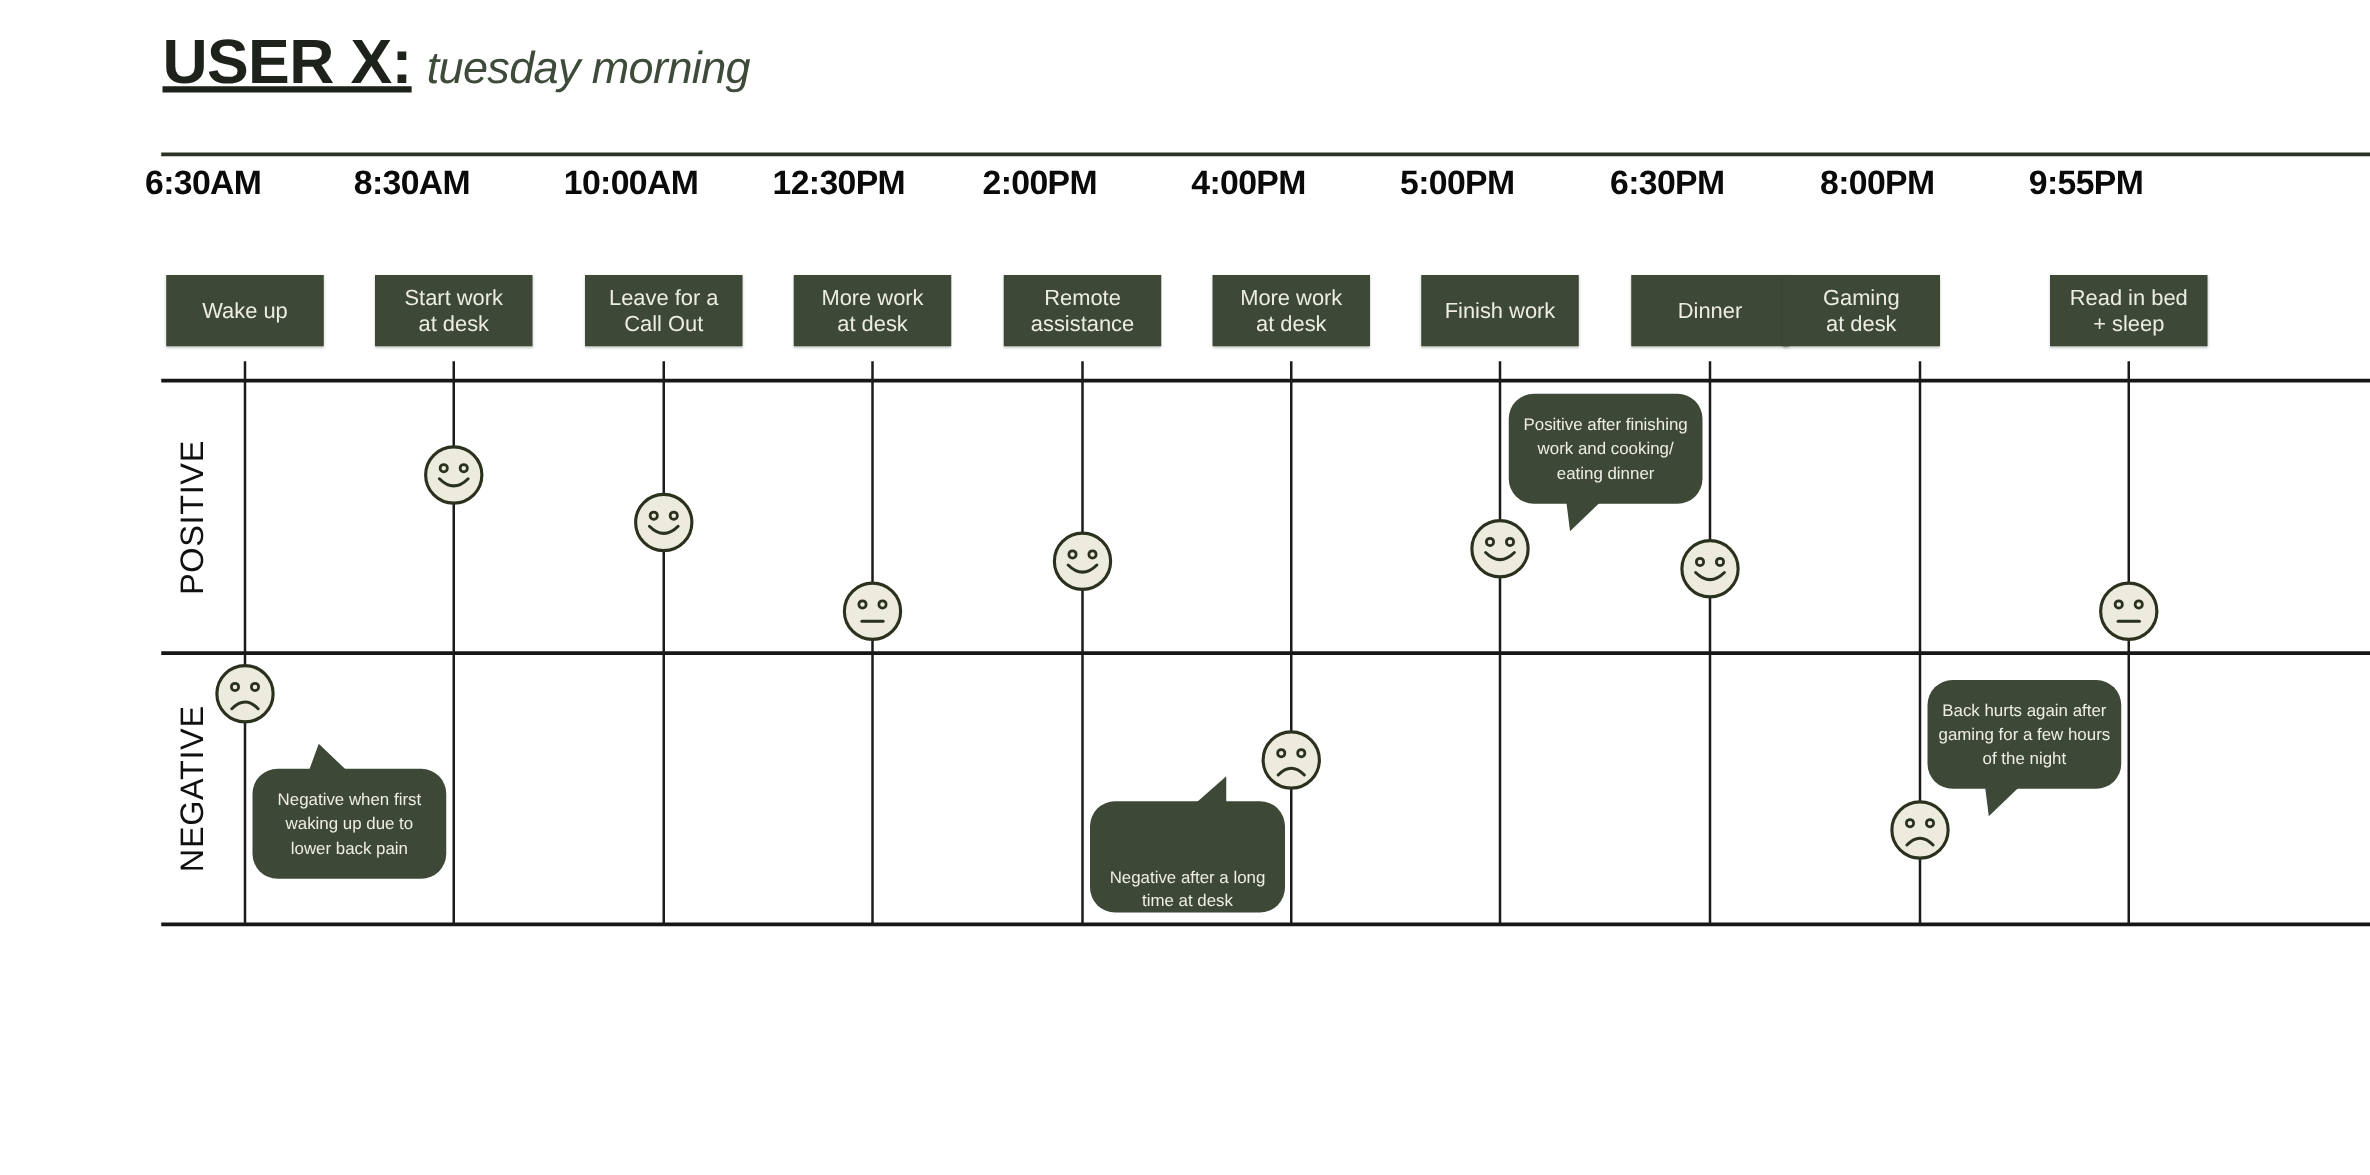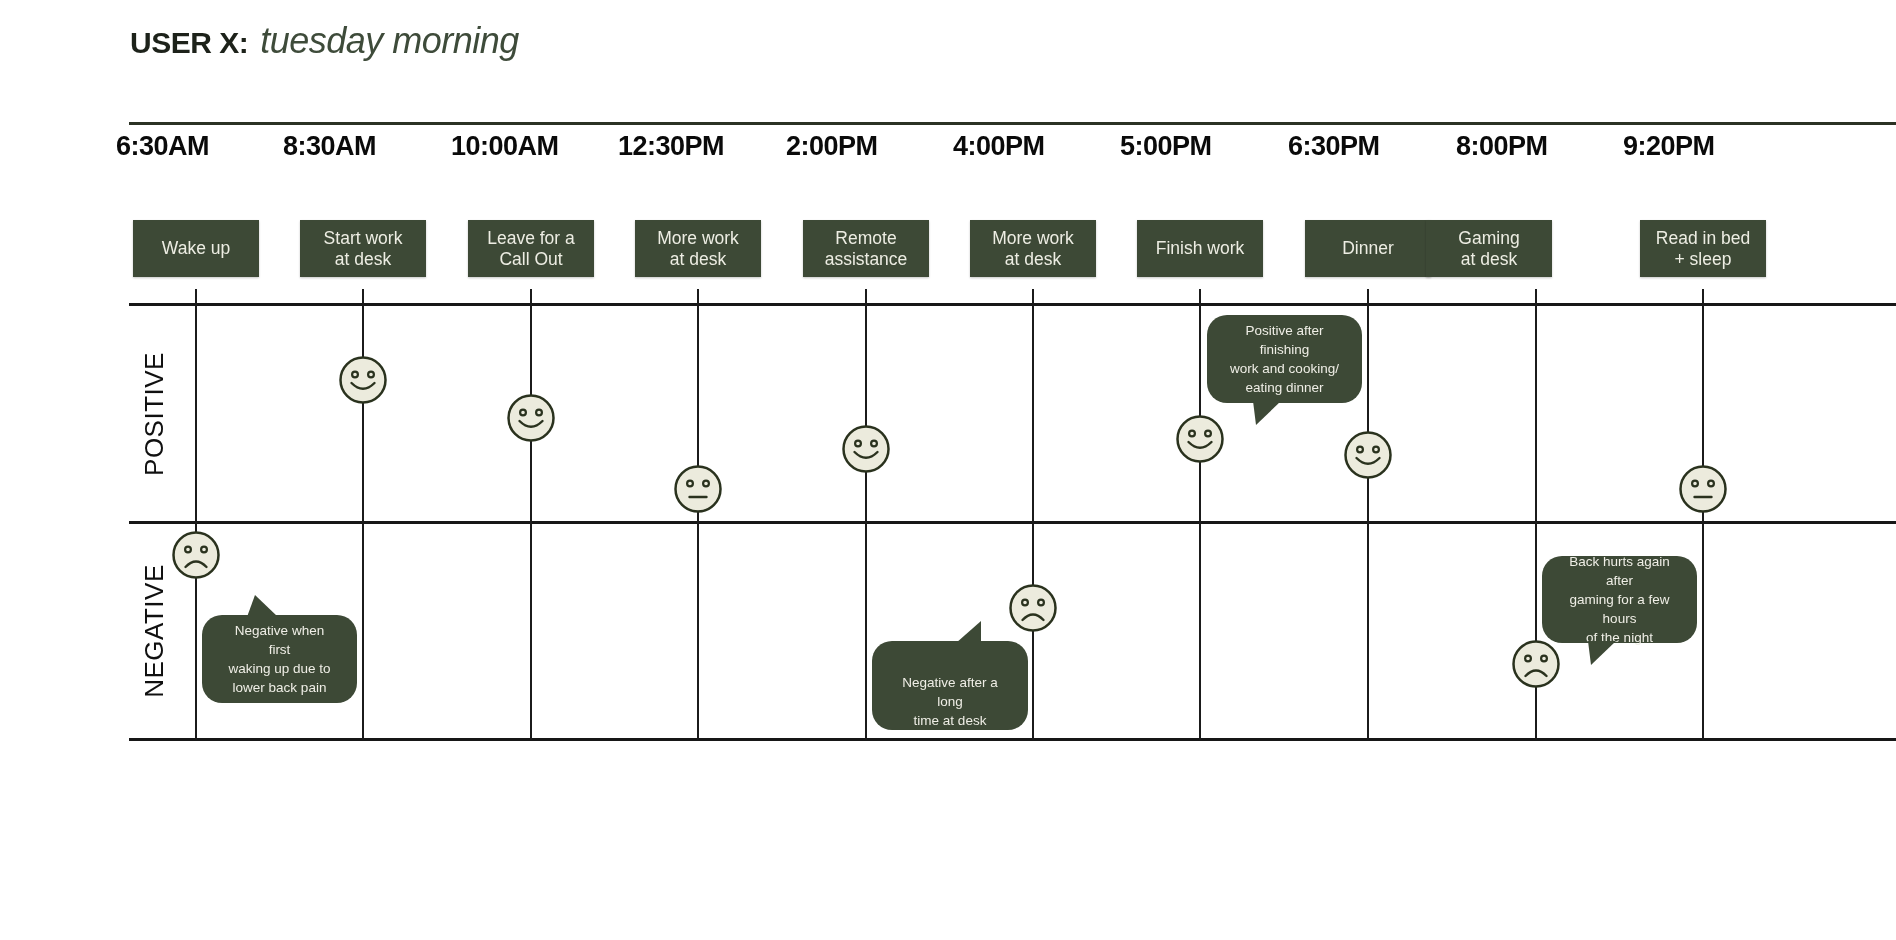--- a/index.html
+++ b/index.html
@@ -2,21 +2,21 @@
 <html><head>
 <meta charset="utf-8">
 <style>
   html,body{margin:0;padding:0;background:#ffffff;}
   .stage{
     position:relative;width:1896px;height:940px;background:#ffffff;overflow:hidden;
     font-family:"Liberation Sans",sans-serif;
   }
   
   .title{position:absolute;left:130px;top:20px;white-space:nowrap;letter-spacing:-0.5px;}
-  .title .bold{font-size:30px;font-weight:800;color:#1d221a;}
+  .title .bold{font-size:50px;font-weight:800;color:#1d221a;text-decoration:underline;}
   .title .italic{font-size:36px;font-style:italic;font-weight:400;color:#3e4b3a;margin-left:12px;}
   .title-divider{position:absolute;left:129px;top:122px;width:1767px;height:3px;background:#2b3224;}
   
   .hline{position:absolute;left:129px;width:1767px;height:3px;background:#171717;}
   .hline.top{top:303px;}
   .hline.mid{top:521px;}
   .hline.bot{top:738px;}
   .vline{position:absolute;top:289px;height:451px;width:2px;background:#1b1b1b;z-index:1;}
   .axis-label{
     position:absolute;transform:translate(-50%,-50%) rotate(-90deg);
@@ -35,21 +35,21 @@
   }
   
   .face{position:absolute;width:52px;height:52px;z-index:3;}
   .face-c{fill:var(--face);stroke:var(--face-stroke);stroke-width:2.5;}
   .face-e{fill:none;stroke:var(--face-stroke);stroke-width:2.2;}
   .face-m{fill:none;stroke:var(--face-stroke);stroke-width:2.4;stroke-linecap:round;}
   
   .bubble{
     position:absolute;background:var(--accent);border-radius:20px;z-index:4;
     display:flex;align-items:center;justify-content:center;text-align:center;
-    color:#efeee6;font-size:13.5px;line-height:1.42;white-space:pre-line;padding:0 21px;box-sizing:border-box;
+    color:#efeee6;font-size:13.5px;line-height:1.42;white-space:pre-line;padding:0 8px;box-sizing:border-box;
   }
   .tail{position:absolute;}
   .tail polygon{fill:var(--accent);}
 </style>
 </head>
 <body>
 
 <div class="stage" style="--accent: #3d4936; --face: #ecebdd; --face-stroke: #2a321e;">
 
   <h1 class="title" style="margin:0;">
@@ -145,21 +145,21 @@
       <div class="time-label" style="left: 1456px;">8:00PM</div>
       <div class="activity-box" style="left: 1426px;">Gaming
 at desk</div>
       <div class="vline" style="left: 1535px;"></div>
       <svg class="face" viewBox="-26 -26 52 52" style="left:1510px;top:638px;">
         <circle class="face-c" cx="0" cy="0" r="22.5"></circle>
         <circle class="face-e" cx="-8" cy="-5.5" r="2.9"></circle>
         <circle class="face-e" cx="8" cy="-5.5" r="2.9"></circle>
         <path class="face-m" d="M -10.5 12 Q 0 1 10.5 12"></path>
       </svg>
-      <div class="time-label" style="left: 1623px;">9:20PM</div>
+      <div class="time-label" style="left: 1623px;">9:55PM</div>
       <div class="activity-box" style="left: 1640px;">Read in bed
 + sleep</div>
       <div class="vline" style="left: 1702px;"></div>
       <svg class="face" viewBox="-26 -26 52 52" style="left:1677px;top:463px;">
         <circle class="face-c" cx="0" cy="0" r="22.5"></circle>
         <circle class="face-e" cx="-8" cy="-5.5" r="2.9"></circle>
         <circle class="face-e" cx="8" cy="-5.5" r="2.9"></circle>
         <line class="face-m" x1="-8.5" y1="8" x2="8.5" y2="8"></line>
       </svg>
       <div class="bubble" style="left: 202px; top: 615px; width: 155px; height: 88px;"><div>Negative when first
@@ -169,19 +169,19 @@
         </svg></div>
       <div class="bubble" style="left: 872px; top: 641px; width: 156px; height: 89px; align-items: flex-end;"><div>Negative after a long
 time at desk</div><svg class="tail" width="26" height="22" style="left:84px;top:-20px;">
           <polygon points="25,0 0,22 25,22"></polygon>
         </svg></div>
       <div class="bubble" style="left: 1207px; top: 315px; width: 155px; height: 88px;"><div>Positive after finishing
 work and cooking/
 eating dinner</div><svg class="tail" width="30" height="24" style="left:44px;bottom:-22px;">
           <polygon points="5,24 2,0 30,0"></polygon>
         </svg></div>
-      <div class="bubble" style="left: 1542px; top: 556px; width: 155px; height: 87px;"><div>Back hurts again after
+      <div class="bubble" style="left: 1542px; top: 544px; width: 155px; height: 87px;"><div>Back hurts again after
 gaming for a few hours
 of the night</div><svg class="tail" width="30" height="24" style="left:44px;bottom:-22px;">
           <polygon points="5,24 2,0 30,0"></polygon>
         </svg></div>
     </div>
 </div>
 
 </body></html>

